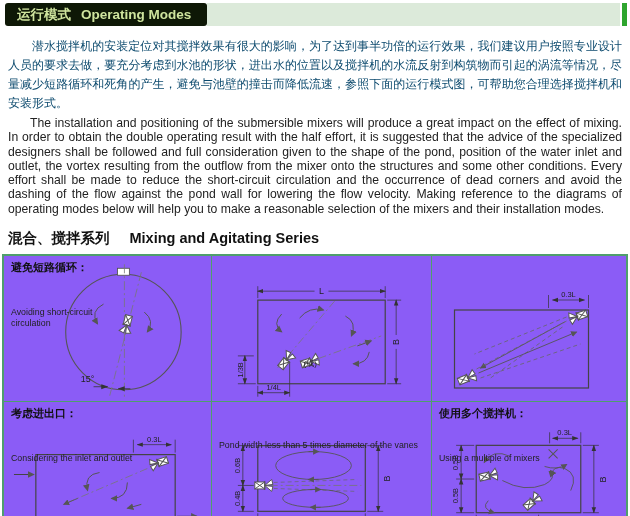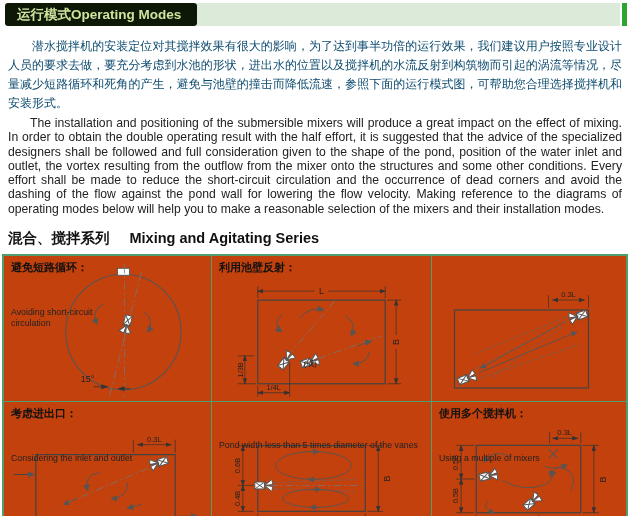--- a/index.html
+++ b/index.html
@@ -2,41 +2,41 @@
 <html style="--hdr-bg: #0e1806; --hdr-tx: #cfe49e; --strip: #dceada; --accent: #2ea52e; --bdr: #4f9e6d;"><head>
 <meta charset="utf-8">
 <style>
   * { margin:0; padding:0; box-sizing:border-box; }
   html,body { width:630px; height:516px; background:#fff; overflow:hidden;
               font-family:"Liberation Sans","DejaVu Sans",sans-serif; color:#1a1a1a; }
 
   
   .hdr { display:flex; align-items:stretch; height:23px; margin:3px 3px 0 5px; }
   .hdr-badge { background:var(--hdr-bg,#0e1806); color:var(--hdr-tx,#cfe49e);
-               border-radius:3px; display:flex; align-items:center; 
+               border-radius:3px; display:flex; align-items:center; gap:10px;
                padding:0 16px 0 12px; font-weight:bold; font-size:13.5px; white-space:nowrap; }
   .hdr-strip { flex:1; background:var(--strip,#dceada); }
   .hdr-accent { width:5px; background:var(--accent,#2ea52e); margin-left:2px; }
 
   
   .zh-p { margin:11px 8px 0 8px; font-size:12px; line-height:19px; text-align:justify;
           text-indent:2em; color:#0c4a6e; }
   .en-p { margin:3px 8px 0 8px; font-size:12.2px; line-height:14.3px; text-align:justify;
           text-indent:1.8em; color:#222; }
 
   
   .sec-title { margin:13px 0 6px 8px; font-size:14.5px; font-weight:bold; color:#111; }
   .sec-title .en { margin-left:8px;padding-left:12px; }
 
   
   .grid { margin-left:2px; width:626px; display:grid;
           grid-template-columns:208px 220px 194px; grid-auto-rows:146px;
           border:2px solid var(--bdr,#4f9e6d); }
   .cell { position:relative; border-right:1px solid var(--bdr,#4f9e6d);
-          border-bottom:1px solid var(--bdr,#4f9e6d); overflow:hidden; background:#c2410c; }
+          border-bottom:1px solid var(--bdr,#4f9e6d); overflow:hidden; background:#8b5cf6; }
   .cell:nth-child(3n) { border-right:none; }
   .cell:nth-child(n+4) { border-bottom:none; }
   .cap { position:absolute; top:5px; left:7px; right:3px; z-index:2; pointer-events:none; }
   .cap .zh { display:block; font-size:11px; font-weight:600; color:#111; line-height:13px; }
   .cap .en { display:block; font-size:8.8px; color:#222; line-height:10.5px; white-space:nowrap;margin-top:33px; }
   .cap.narrow { width:82px; right:auto; }
   .cap.narrow .en { white-space:normal; }
   svg.diag { position:absolute; inset:0; width:100%; height:100%; z-index:1; }
   svg text { font-family:"Liberation Sans","DejaVu Sans",sans-serif; fill:#222; }
 </style>
@@ -94,21 +94,20 @@
       <path d="M100,48 q-14,7 -6,20" fill="none" stroke="#555" stroke-width="1" marker-end="url(#arr)"></path>
       <path d="M141,56 q11,9 3,20" fill="none" stroke="#555" stroke-width="1" marker-end="url(#arr)"></path>
       <text x="84" y="126" font-size="9" text-anchor="middle">15°</text>
       <line x1="90" y1="131" x2="104" y2="131" stroke="#333" stroke-width="0.8" marker-end="url(#dar)"></line>
       <line x1="127" y1="133" x2="115" y2="133" stroke="#333" stroke-width="0.8" marker-end="url(#dar)"></line>
     </svg>
   </div>
 
   <div class="cell">
     <div class="cap">
-      <span class="zh">利用池壁反射：</span>
     </div>
     <svg class="diag" viewBox="0 0 220 145">
       <rect x="46" y="44" width="128" height="84" fill="none" stroke="#444" stroke-width="1.2"></rect>
 
       <g stroke="#333" stroke-width="0.7">
         <line x1="46" y1="42" x2="46" y2="30"></line>
           <line x1="174" y1="42" x2="174" y2="30"></line>
         <line x1="46" y1="35" x2="103" y2="35" marker-start="url(#dar)"></line>
         <line x1="117" y1="35" x2="174" y2="35" marker-end="url(#dar)"></line>
       </g>

